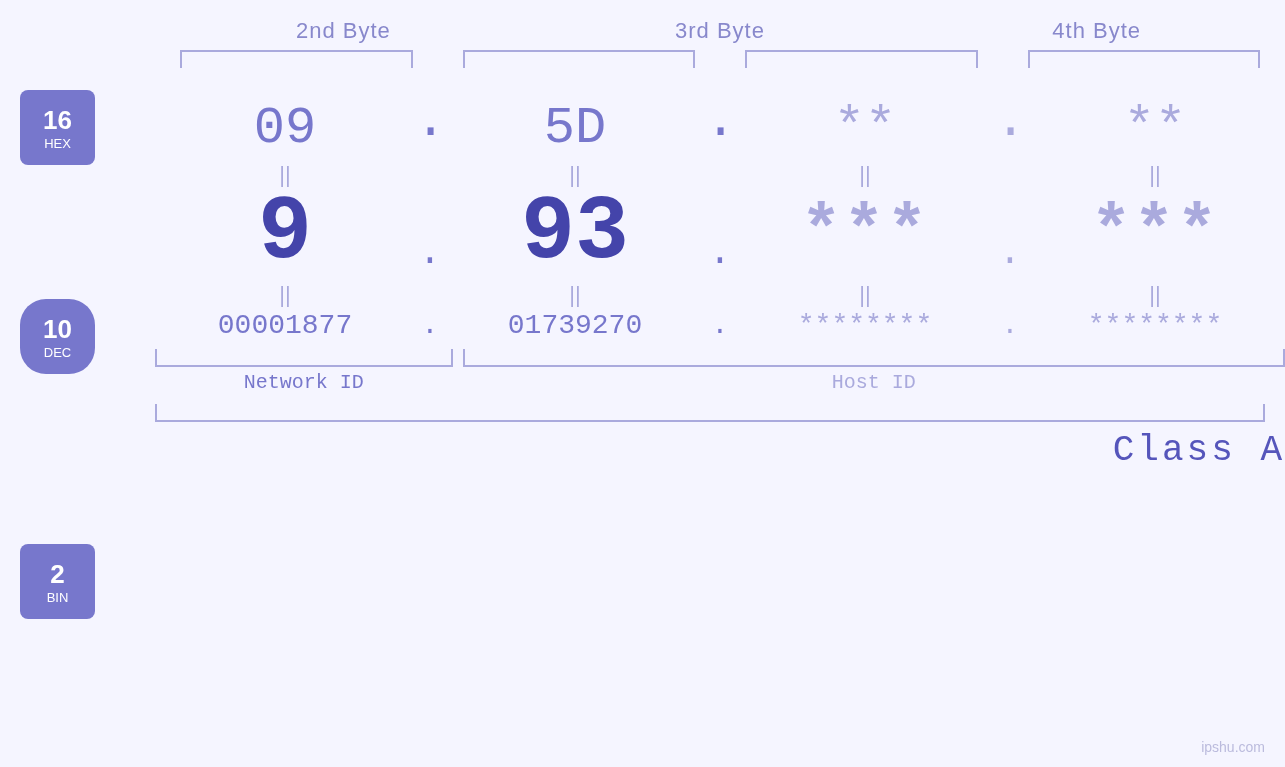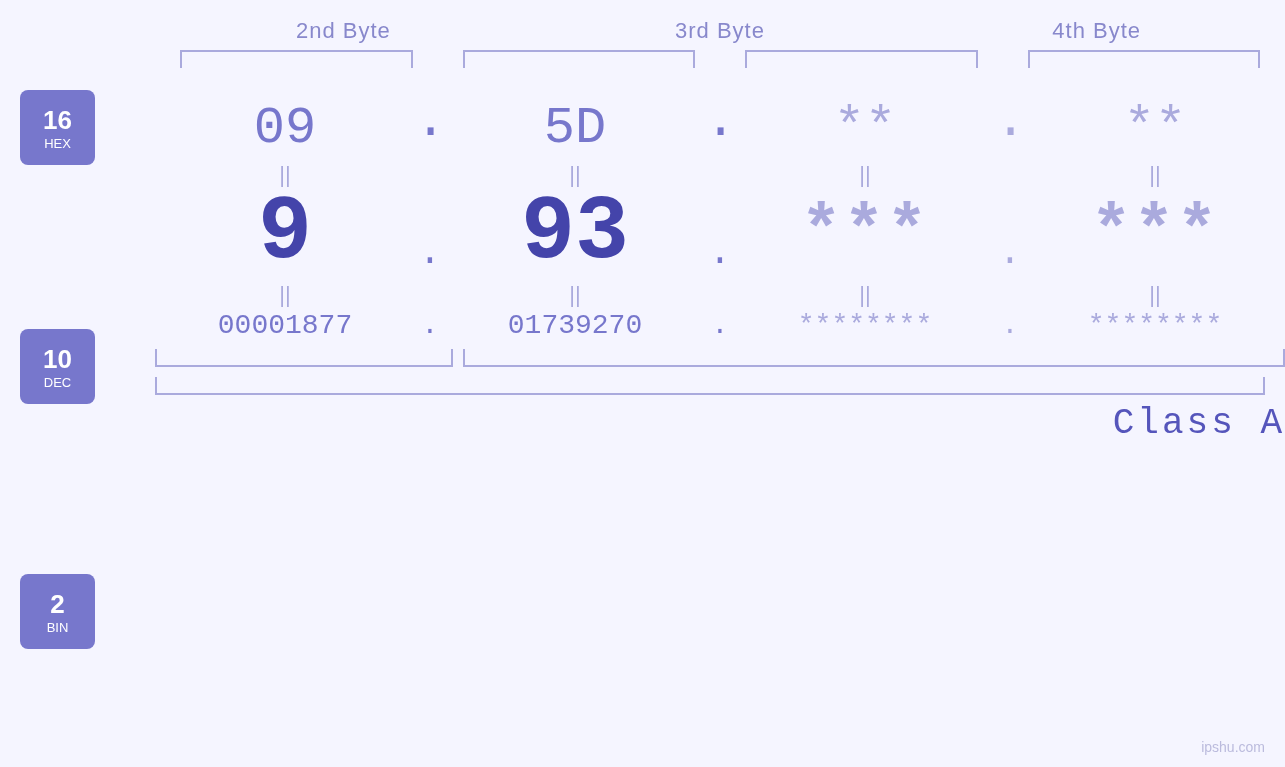--- a/index.html
+++ b/index.html
@@ -191,21 +191,21 @@
     <div class="bracket" style="margin-left:25px; margin-right:25px;"></div>
   </div>
 
   <div style="display:flex; width:100%; flex:1; position:relative; padding-left:155px; flex-direction:column;">
 
     <div class="left-labels">
       <div class="base-badge" style="margin-top:22px;">
         <span class="badge-num">16</span>
         <span class="badge-label">HEX</span>
       </div>
-      <div class="base-badge" style="margin-top:109px;">
+      <div class="base-badge" style="margin-top:79px;border-radius:26px;">
         <span class="badge-num">10</span>
         <span class="badge-label">DEC</span>
       </div>
       <div class="base-badge" style="margin-top:115px;">
         <span class="badge-num">2</span>
         <span class="badge-label">BIN</span>
       </div>
     </div>
 
     <div style="display:flex; align-items:flex-end; width:100%; margin-top:28px;">
@@ -283,20 +283,25 @@
     </div>
 
     <div style="display:flex; width:100%; align-items:flex-start; margin-top:8px;">
 
       <div style="width:calc(25% + 15px); height:18px; border-bottom:2px solid #aaaadd; border-left:2px solid #aaaadd; border-right:2px solid #aaaadd;"></div>
       <div style="width:10px;"></div>
 
       <div style="flex:1; height:18px; border-bottom:2px solid #aaaadd; border-left:2px solid #aaaadd; border-right:2px solid #aaaadd;"></div>
     </div>
 
+    <div style="display:flex; width:100%; margin-top:4px;">
+      <div style="width:calc(25% + 15px); text-align:center; color:#7777cc; font-size:20px; font-family:'Courier New',monospace;">Network ID</div>
+      <div style="width:10px;"></div>
+      <div style="flex:1; text-align:center; color:#aaaadd; font-size:20px; font-family:'Courier New',monospace;">Host ID</div>
+    </div>
 
     <div style="width:100%; margin-top:10px; padding-right:20px;">
       <div style="width:100%; height:18px; border-bottom:2px solid #aaaadd; border-left:2px solid #aaaadd; border-right:2px solid #aaaadd;"></div>
     </div>
 
     <div style="display:flex; width:100%; justify-content:flex-end; margin-top:8px;">
       <span style="font-size:36px; color:#5555bb; font-family:'Courier New',monospace; letter-spacing:3px;">Class A</span>
     </div>
 
   </div>

